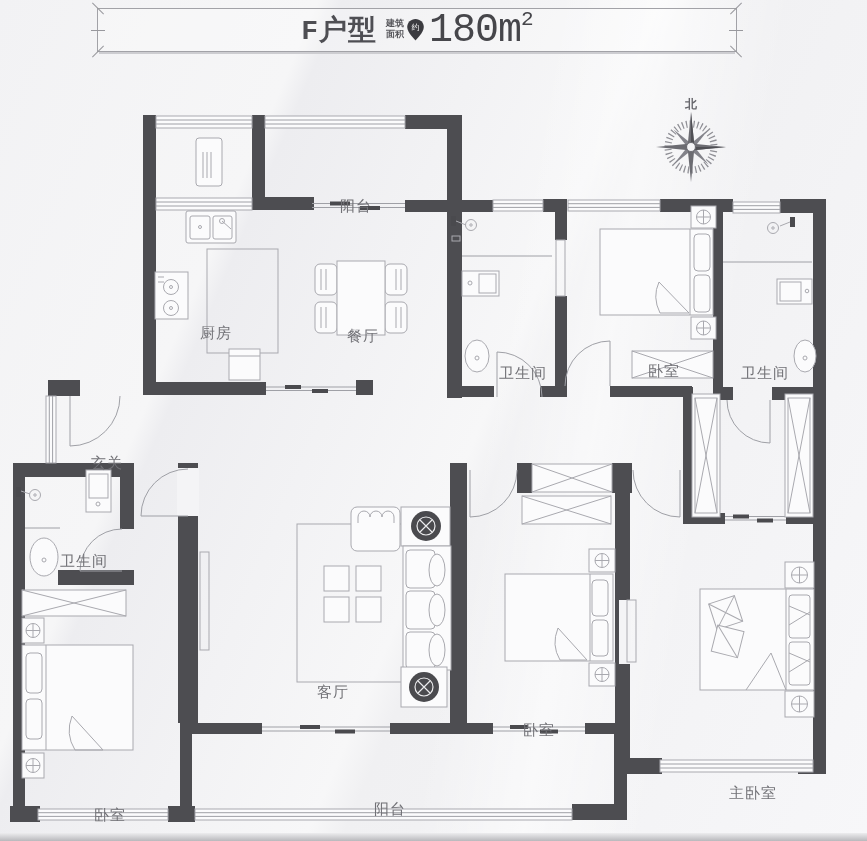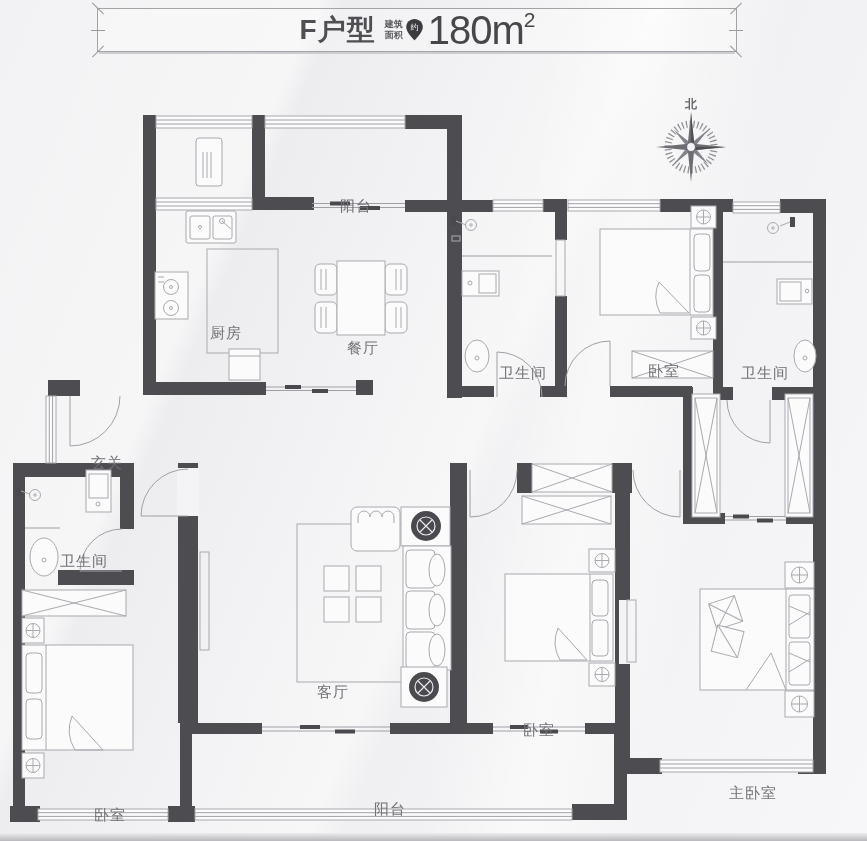--- a/index.html
+++ b/index.html
@@ -1,17 +1,17 @@
 <!DOCTYPE html>
 <html><head>
 <meta charset="utf-8">
 <style>
   html,body{margin:0;padding:0;background:#e9e9eb;}
   .stage{position:relative;width:867px;height:841px;overflow:hidden;
-    font-family:Liberation Sans, sans-serif;
+    font-family:Liberation Mono, monospace;
     background:linear-gradient(113deg,#f2f2f4 0%,#f6f6f7 26%,#ededf0 28%,#f7f7f8 54%,#f0f0f2 57%,#f7f7f9 100%);}
   .sheen{position:absolute;inset:0;pointer-events:none;
     background:linear-gradient(100deg,rgba(255,255,255,0) 55%,rgba(255,255,255,.55) 66%,rgba(255,255,255,0) 78%);}
   .page-edge{position:absolute;left:0;right:0;bottom:0;height:8px;
     background:linear-gradient(#ececee,#b8b8bc);}
   
   .plaque{position:absolute;left:97px;top:8px;width:638px;height:42px;
     border:1px solid #a2a2a7;background:rgba(255,255,255,.25);
     box-shadow:0 4px 0 -2px #cdcdd1;}
   .plaque .tick{position:absolute;background:#98989d;}
@@ -427,22 +427,22 @@
       </g>
       <path d="M0,-35 L3.5,0 L0,35 L-3.5,0 Z" fill="#6c6c72"></path>
       <path d="M-35,0 L0,-3.5 L35,0 L0,3.5 Z" fill="#6c6c72"></path>
       <path d="M0,-35 L3.5,0 L0,0 Z M35,0 L0,3.5 L0,0 Z" fill="#4f4f54"></path>
       <circle r="4.5" fill="#f4f4f6" stroke="#6c6c72" stroke-width="1.2"></circle>
     </g>
   </svg>
 
   <div class="north-label" style="left:691px;top:104px;">北</div>
   <div class="rl" style="left:356px;top:166px;">阳台</div>
-  <div class="rl" style="left:226px;top:293px;">厨房</div>
-  <div class="rl" style="left:363px;top:308px;">餐厅</div>
+  <div class="rl" style="left:216px;top:293px;">厨房</div>
+  <div class="rl" style="left:363px;top:296px;">餐厅</div>
   <div class="rl" style="left:523px;top:333px;">卫生间</div>
   <div class="rl" style="left:664px;top:331px;">卧室</div>
   <div class="rl" style="left:765px;top:333px;">卫生间</div>
   <div class="rl" style="left:107px;top:423px;">玄关</div>
   <div class="rl" style="left:84px;top:521px;">卫生间</div>
   <div class="rl" style="left:333px;top:652px;">客厅</div>
   <div class="rl" style="left:539px;top:690px;">卧室</div>
   <div class="rl" style="left:110px;top:775px;">卧室</div>
   <div class="rl" style="left:753px;top:753px;">主卧室</div>
   <div class="rl" style="left:390px;top:769px;">阳台</div>

